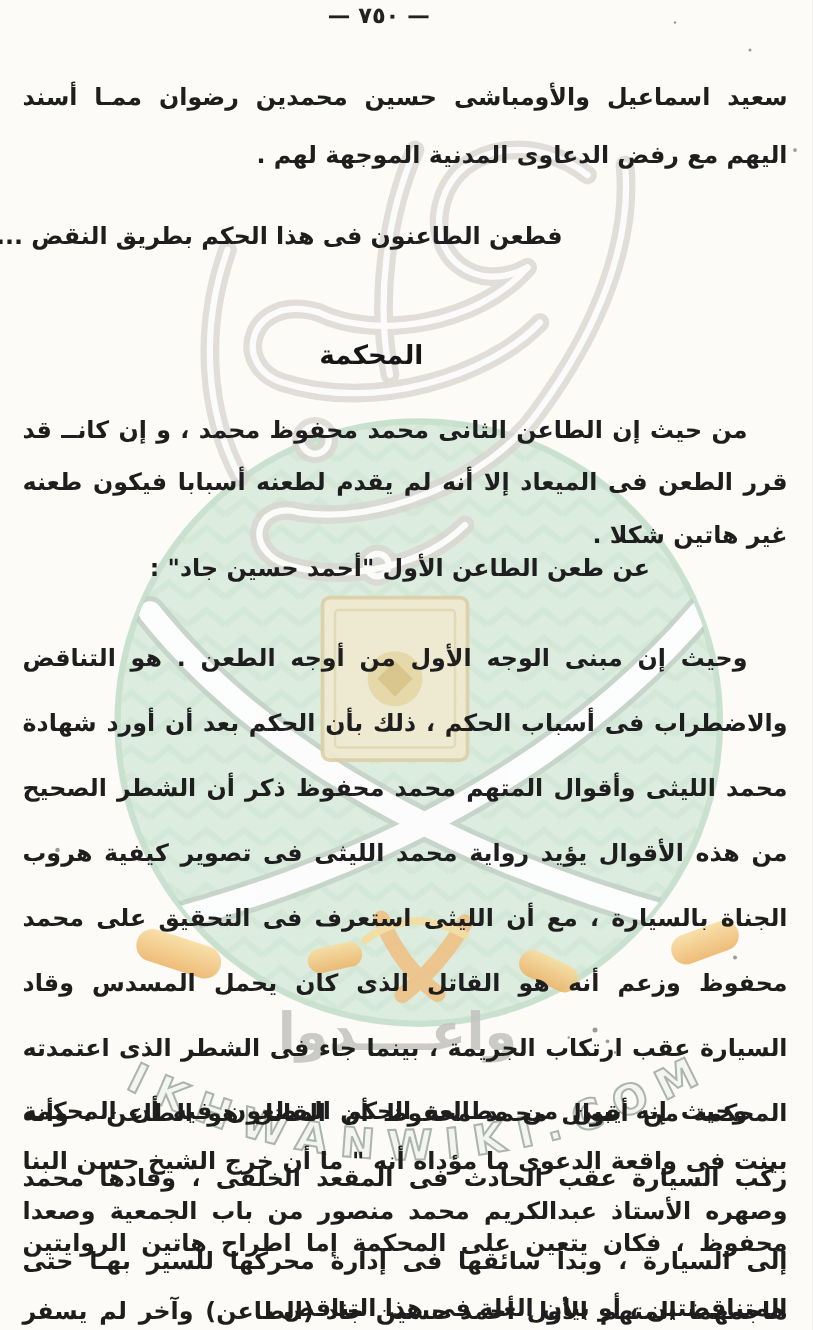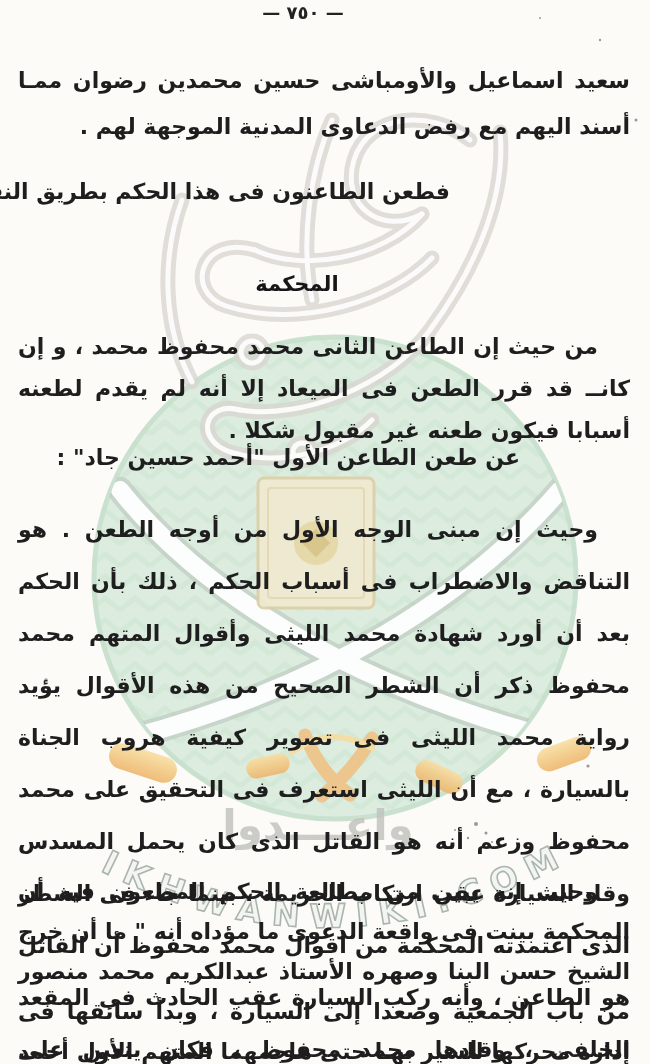--- a/index.html
+++ b/index.html
@@ -3,21 +3,21 @@
 <meta charset="utf-8">
 <style>
   html,body{margin:0;padding:0;background:#e8e8e8;}
   .page{
     position:relative;width:650px;height:1064px;margin:0 auto;
     background:#fcfbf7;overflow:hidden;
     font-family:"DejaVu Sans", sans-serif;
   }
   .wm{position:absolute;inset:0;z-index:0;pointer-events:none;}
   .txt{position:absolute;z-index:2;direction:rtl;color:#1e1e1e;
-       font-weight:700;font-size:22px;text-align:justify;right:20px;left:18px;}
+       font-weight:700;font-size:19px;text-align:justify;right:20px;left:18px;}
   .pagenum{position:absolute;z-index:2;top:2px;left:0;right:0;text-align:center;
        transform:translateX(-22px);font-weight:700;font-size:18px;color:#222;
        letter-spacing:2px;direction:rtl;}
   .p1{top:36px;line-height:46px;text-indent:0;}
   .p2{top:150px;right:200px;left:auto;white-space:nowrap;text-align:right;line-height:40px;}
   .heading{position:absolute;z-index:2;top:248px;left:0;right:0;text-align:center;
        transform:translateX(-28px);direction:rtl;color:#161616;
        font-weight:700;font-size:21px;line-height:38px;}
   .p3{top:304px;line-height:42px;text-indent:32px;}
   .p4{top:416px;right:130px;left:auto;white-space:nowrap;text-align:right;line-height:40px;}
@@ -115,21 +115,21 @@
   </svg>
 
   <div class="pagenum">— ٧٥٠ —</div>
 
   <p class="txt p1">سعيد اسماعيل والأومباشى حسين محمدين رضوان ممـا أسند اليهم مع رفض الدعاوى المدنية الموجهة لهم .</p>
 
   <p class="txt p2">فطعن الطاعنون فى هذا الحكم بطريق النقض ... إلخ .</p>
 
   <h2 class="heading">المحكمة</h2>
 
-  <p class="txt p3">من حيث إن الطاعن الثانى محمد محفوظ محمد ، و إن كانــ قد قرر الطعن فى الميعاد إلا أنه لم يقدم لطعنه أسبابا فيكون طعنه غير مقبول شكلا .</p>
+  <p class="txt p3">من حيث إن الطاعن الثانى محمد محفوظ محمد ، و إن كانــ قد قرر الطعن فى الميعاد إلا أنه لم يقدم لطعنه أسبابا فيكون طعنه غير هاتين شكلا .</p>
 
   <p class="txt p4">عن طعن الطاعن الأول "أحمد حسين جاد" :</p>
 
   <p class="txt p5">وحيث إن مبنى الوجه الأول من أوجه الطعن . هو التناقض والاضطراب فى أسباب الحكم ، ذلك بأن الحكم بعد أن أورد شهادة محمد الليثى وأقوال المتهم محمد محفوظ ذكر أن الشطر الصحيح من هذه الأقوال يؤيد رواية محمد الليثى فى تصوير كيفية هروب الجناة بالسيارة ، مع أن الليثى استعرف فى التحقيق على محمد محفوظ وزعم أنه هو القاتل الذى كان يحمل المسدس وقاد السيارة عقب ارتكاب الجريمة ، بينما جاء فى الشطر الذى اعتمدته المحكمة من أقوال محمد محفوظ أن القاتل هو الطاعن ، وأنه ركب السيارة عقب الحادث فى المقعد الخلفى ، وقادها محمد محفوظ ، فكان يتعين على المحكمة إما اطراح هاتين الروايتين المتناقضتين ، أو بيان العلة فى هذا التناقض .</p>
 
   <p class="txt p6">وحيث إنه يبين من مطالعة الحكم المطعون فيه أن المحكمة بينت فى واقعة الدعوى ما مؤداه أنه " ما أن خرج الشيخ حسن البنا وصهره الأستاذ عبدالكريم محمد منصور من باب الجمعية وصعدا إلى السيارة ، وبدأ سائقها فى إدارة محركها للسير بهـا حتى هاجمهما المتهم الأول أحمد حسين جاد (الطاعن) وآخر لم يسفر التحقيق عن معرفته على وجه اليقين ، وأخذا يطلقان النار على من فيها بأسلحة</p>
 
 </div>
 
 </body></html>

